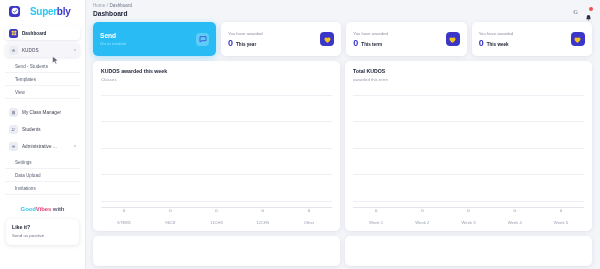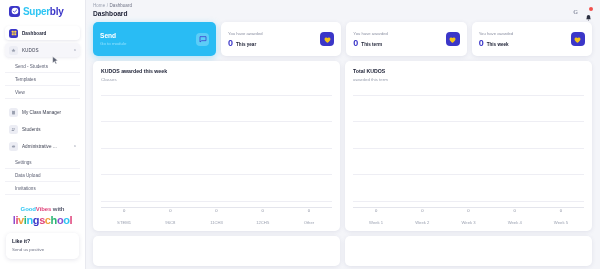--- a/index.html
+++ b/index.html
@@ -16,21 +16,21 @@
   
   .sidebar {
     width: 86px; height: 269px;
     background: #ffffff;
     border-right: 1px solid #e8e9ef;
     position: relative;
     overflow: hidden;
     flex: 0 0 86px;
   }
   .brand {
-    height: 22px; display: flex; align-items: center; gap: 3px;
+    height: 22px; display: flex; align-items: center; gap: 10px;
     padding: 0 0 0 9px;
   }
   .brand-mark {
     width: 11px; height: 11px; border-radius: 3px;
     background: #3b36c8; position: relative;
     display: flex; align-items: center; justify-content: center;
   }
   .brand-mark svg { display: block; }
   .brand-text { font-size: 10px; font-weight: bold; letter-spacing: -0.3px; }
   .brand-text .a { color: #2ec5f3; }
@@ -234,23 +234,20 @@
     </nav>
 
     <div class="subnav">
       <div class="subnav-item">Settings</div>
       <div class="subnav-item">Data Upload</div>
       <div class="subnav-item">Invitations</div>
     </div>
 
     <div class="goodvibes">
       <div class="gv-line"><span class="g1">Good</span><span class="g2">Vibes</span><span class="g3"> with</span></div>
-      <div class="ls-logo">
-        <span>l</span><span>i</span><span>v</span><span>i</span><span>n</span><span>g</span><span>s</span><span>c</span><span>h</span><span>o</span><span>o</span><span>l</span>
-      </div>
     </div>
 
     <div class="likeit">
       <div class="likeit-title">Like it?</div>
       <div class="likeit-sub">Send us positive</div>
     </div>
 
     <svg class="cursor" viewBox="0 0 12 16">
       <path d="M1 1l9 7.2-4 .6 2.2 4.4-1.9.9-2.2-4.5L1 12.6z" fill="#5a5f70" stroke="#fff" stroke-width=".8"></path>
     </svg>

